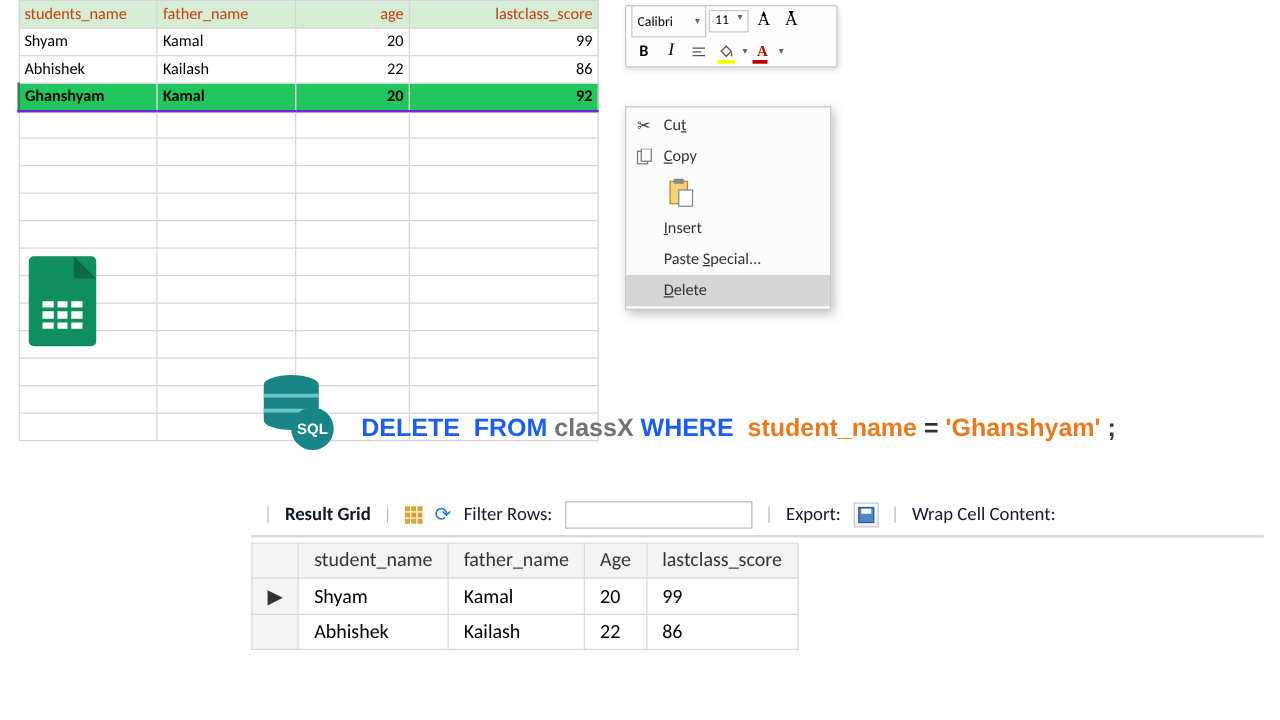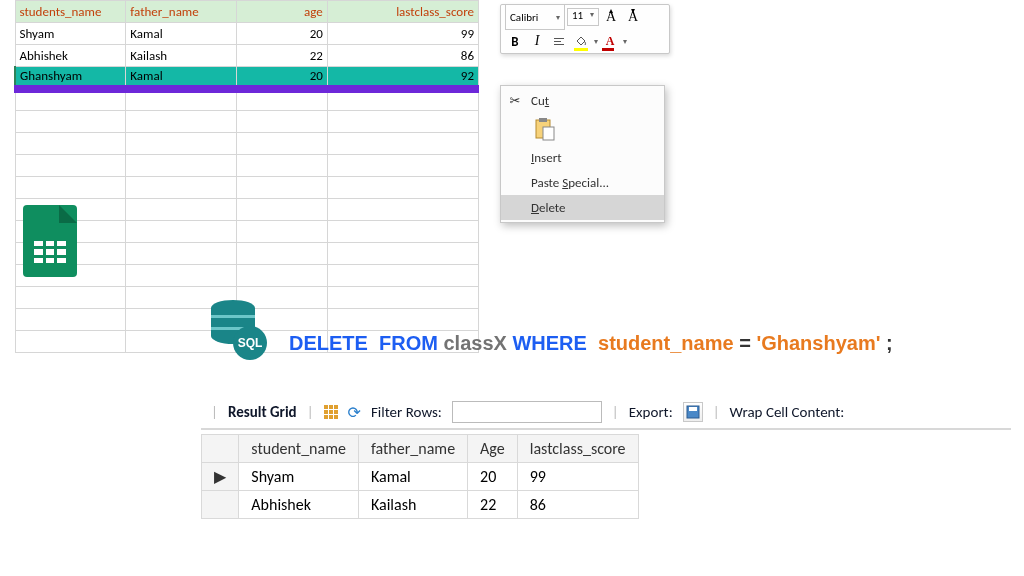--- a/index.html
+++ b/index.html
@@ -4,21 +4,21 @@
 <style>
   * { box-sizing: border-box; margin: 0; padding: 0; }
   body { font-family: Calibri, Arial, sans-serif; font-size: 13px; background: #fff; width: 1024px; height: 576px; position: relative; overflow: hidden; }
 
   
   .excel { position: absolute; top: 0; left: 14px; width: 465px; }
   .excel table { border-collapse: collapse; width: 100%; }
   .excel th, .excel td { border: 1px solid #d6d6d6; height: 22px; padding: 0 4px; font-weight: normal; text-align: left; }
   .excel th { background: #d6eed5; color: #c2410c; }
   .excel .num { text-align: right; }
-  .excel .sel td { background: #14b8a6; border-top: 1px solid #2e8258; border-bottom: 8px solid #6d28d9; }
+  .excel .sel td { background: #22c55e; border-top: 1px solid #2e8258; border-bottom: 2px solid #6d28d9; font-weight: bold; }
   .excel .sel td:first-child { border-left: 2px solid #2e8258; }
   .excel .cola { width: 110px; }
   .excel .colc { width: 90px; }
   .excel .cold { width: 150px; }
 
   
   .mini-toolbar { position: absolute; top: 4px; left: 500px; width: 170px; background: #fefefe; border: 1px solid #c8c8c8; border-radius: 2px; box-shadow: 1px 2px 4px rgba(0,0,0,0.15); font-size: 12px; }
   .mini-toolbar .row { display: flex; align-items: center; height: 24px; padding: 2px 4px; gap: 2px; }
   .mini-toolbar .fontname { border: 1px solid #c8c8c8; height: 18px; width: 60px; padding: 12px 4px; display: flex; align-items: center; justify-content: space-between; font-size: 11px; }
   .mini-toolbar .fontsize { border: 1px solid #c8c8c8; height: 18px; width: 32px; padding: 0 4px; display: flex; align-items: flex-start; justify-content: space-between; font-size: 11px; }
@@ -240,20 +240,29 @@
         <span class="swatch"></span>
       </div>
     <span class="tiny-arrow">▾</span>
   </div>
 </div>
 
 <div class="ctx">
   <div class="item">
     <span class="ico">✂</span>
     <span><span>Cu</span><u>t</u></span>
+  </div>
+  <div class="item">
+    <span class="ico">
+        <svg width="14" height="14">
+          <rect x="2" y="2" width="8" height="10" fill="none" stroke="#777"></rect>
+          <rect x="5" y="0" width="8" height="10" fill="#fff" stroke="#777"></rect>
+        </svg>
+      </span>
+    <span><u>C</u>opy</span>
   </div>
   <div class="paste-block">
     <div class="pic">
       <svg width="22" height="24">
           <rect x="2" y="3" width="14" height="18" fill="#f7d27a" stroke="#b58a2f"></rect>
           <rect x="5" y="1" width="8" height="4" fill="#888"></rect>
           <rect x="9" y="10" width="11" height="13" fill="#fff" stroke="#888"></rect>
         </svg>
     </div>
   </div>

